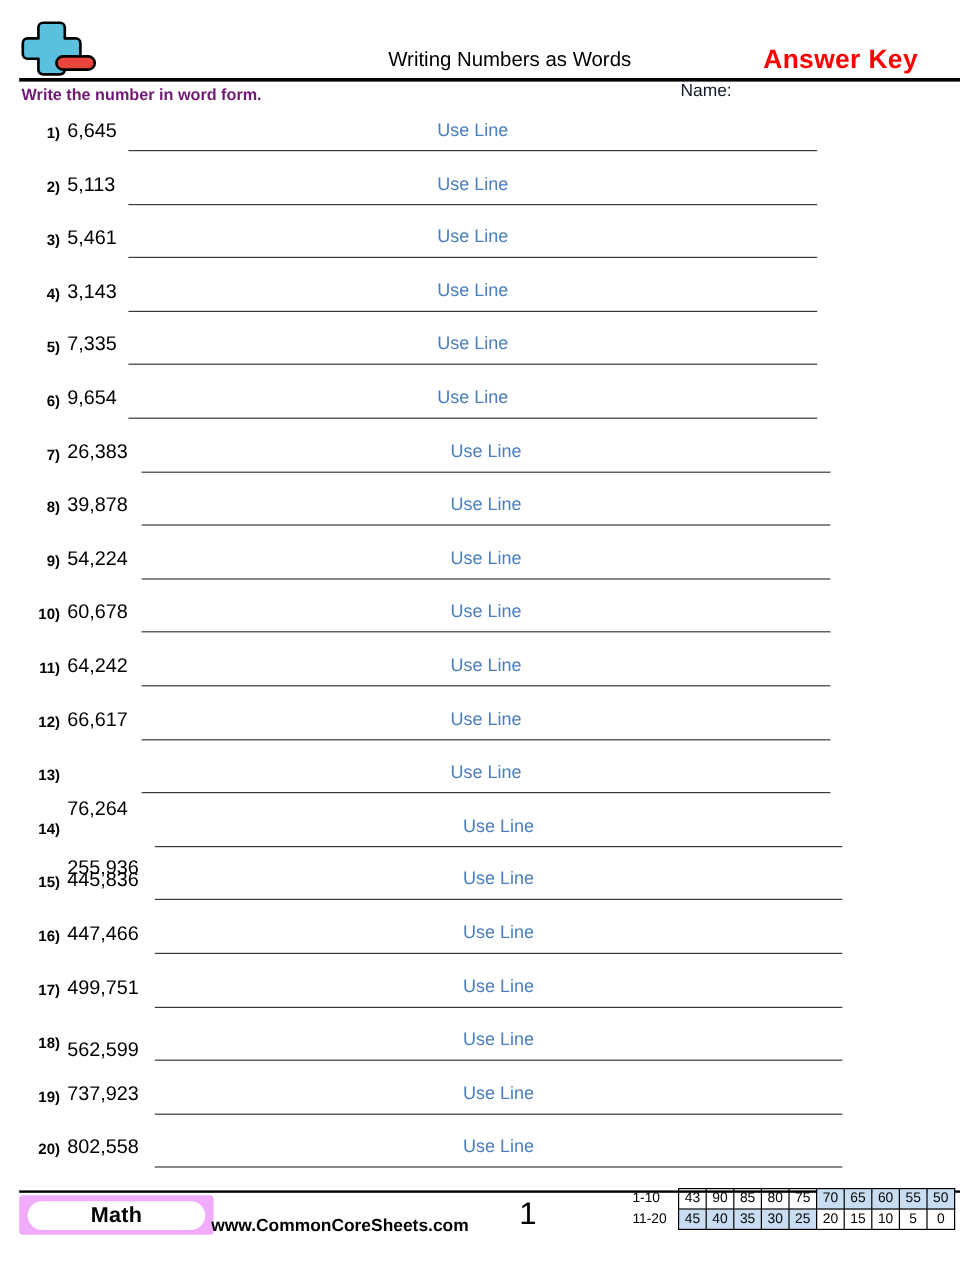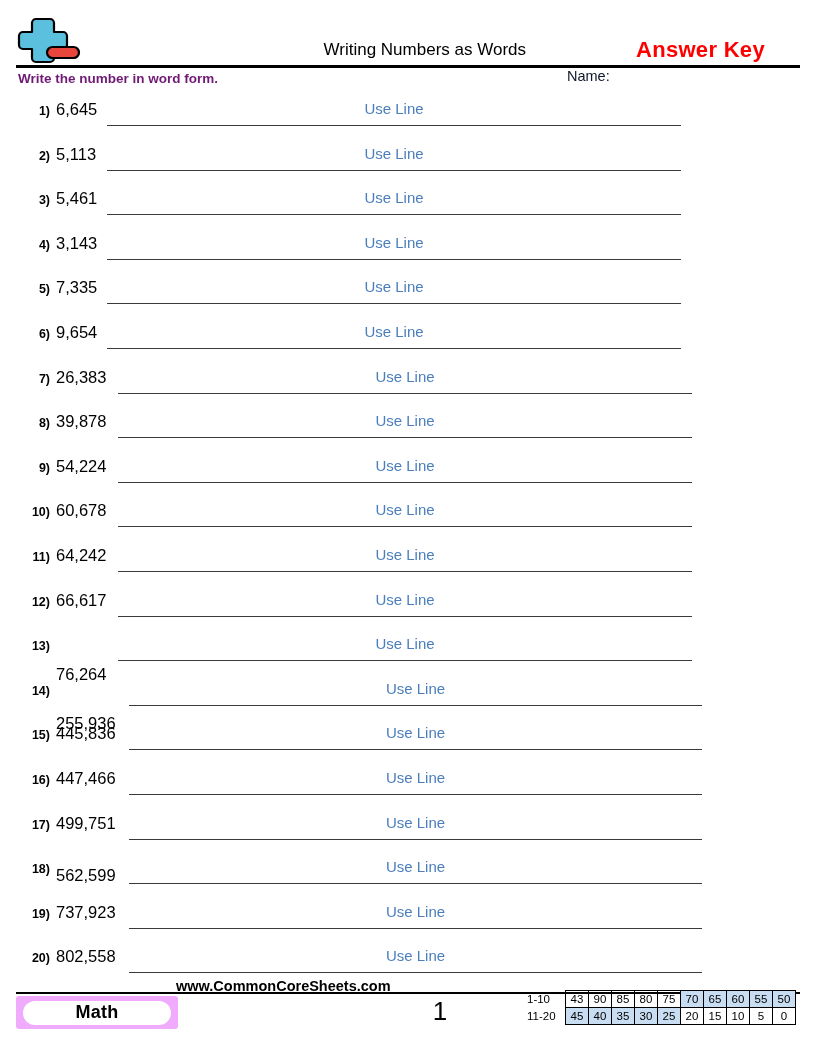--- a/index.html
+++ b/index.html
@@ -166,21 +166,21 @@
     justify-content: center;
     font-size: 18px;
     font-weight: bold;
     color: #000;
     letter-spacing: 0.2px;
   }
 
   .site-url {
     position: absolute;
     left: 176px;
-    top: 978px;
+    top: 1014px;
     font-size: 14.5px;
     font-weight: bold;
     color: #000;
     white-space: nowrap;
   }
 
   .page-number {
     position: absolute;
     left: 410px;
     top: 996px;

